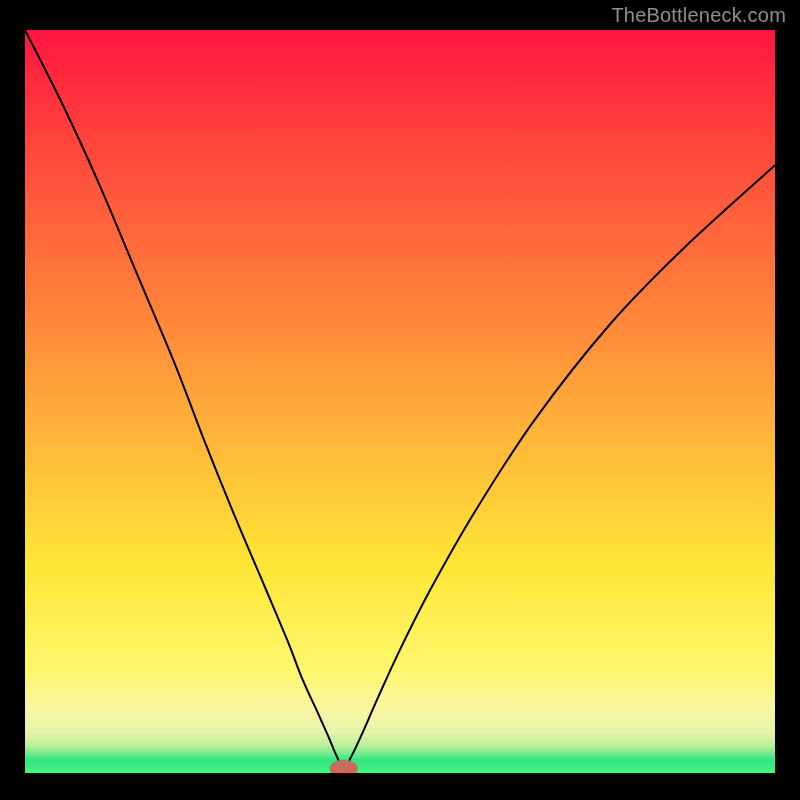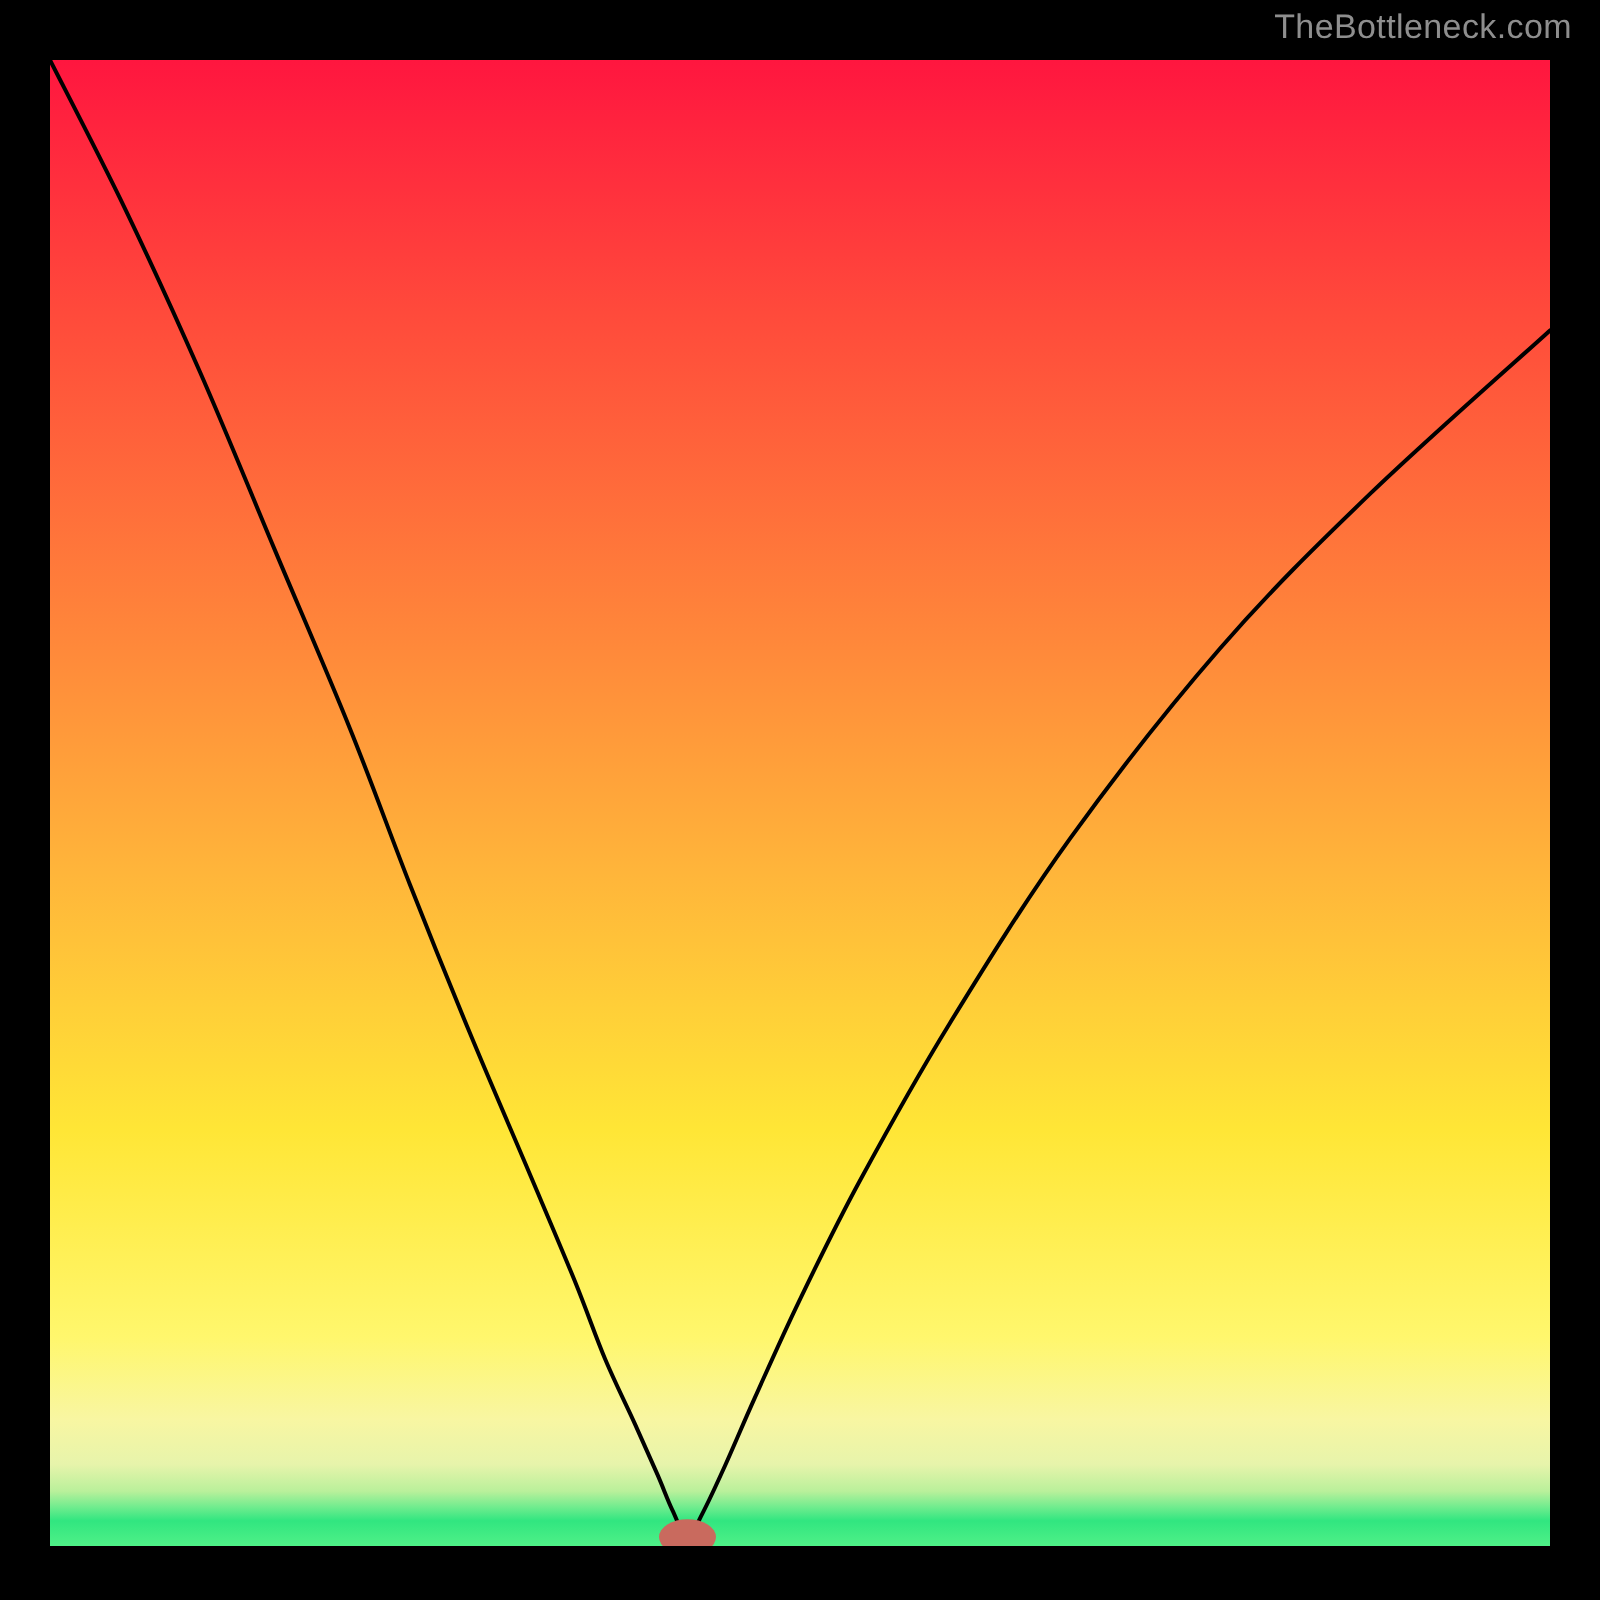--- a/index.html
+++ b/index.html
@@ -17,21 +17,21 @@
     top: 0;
     width: 800px;
     height: 800px;
     background: #000;
   }
   .watermark {
     position: absolute;
     top: 4px;
     right: 14px;
     color: #8e8e8e;
-    font-size: 17px;
+    font-size: 20px;
     font-weight: 500;
     letter-spacing: 0.2px;
     z-index: 10;
   }
   .plot-wrap {
     position: absolute;
     left: 25px;
     top: 30px;
     width: 750px;
     height: 743px;

